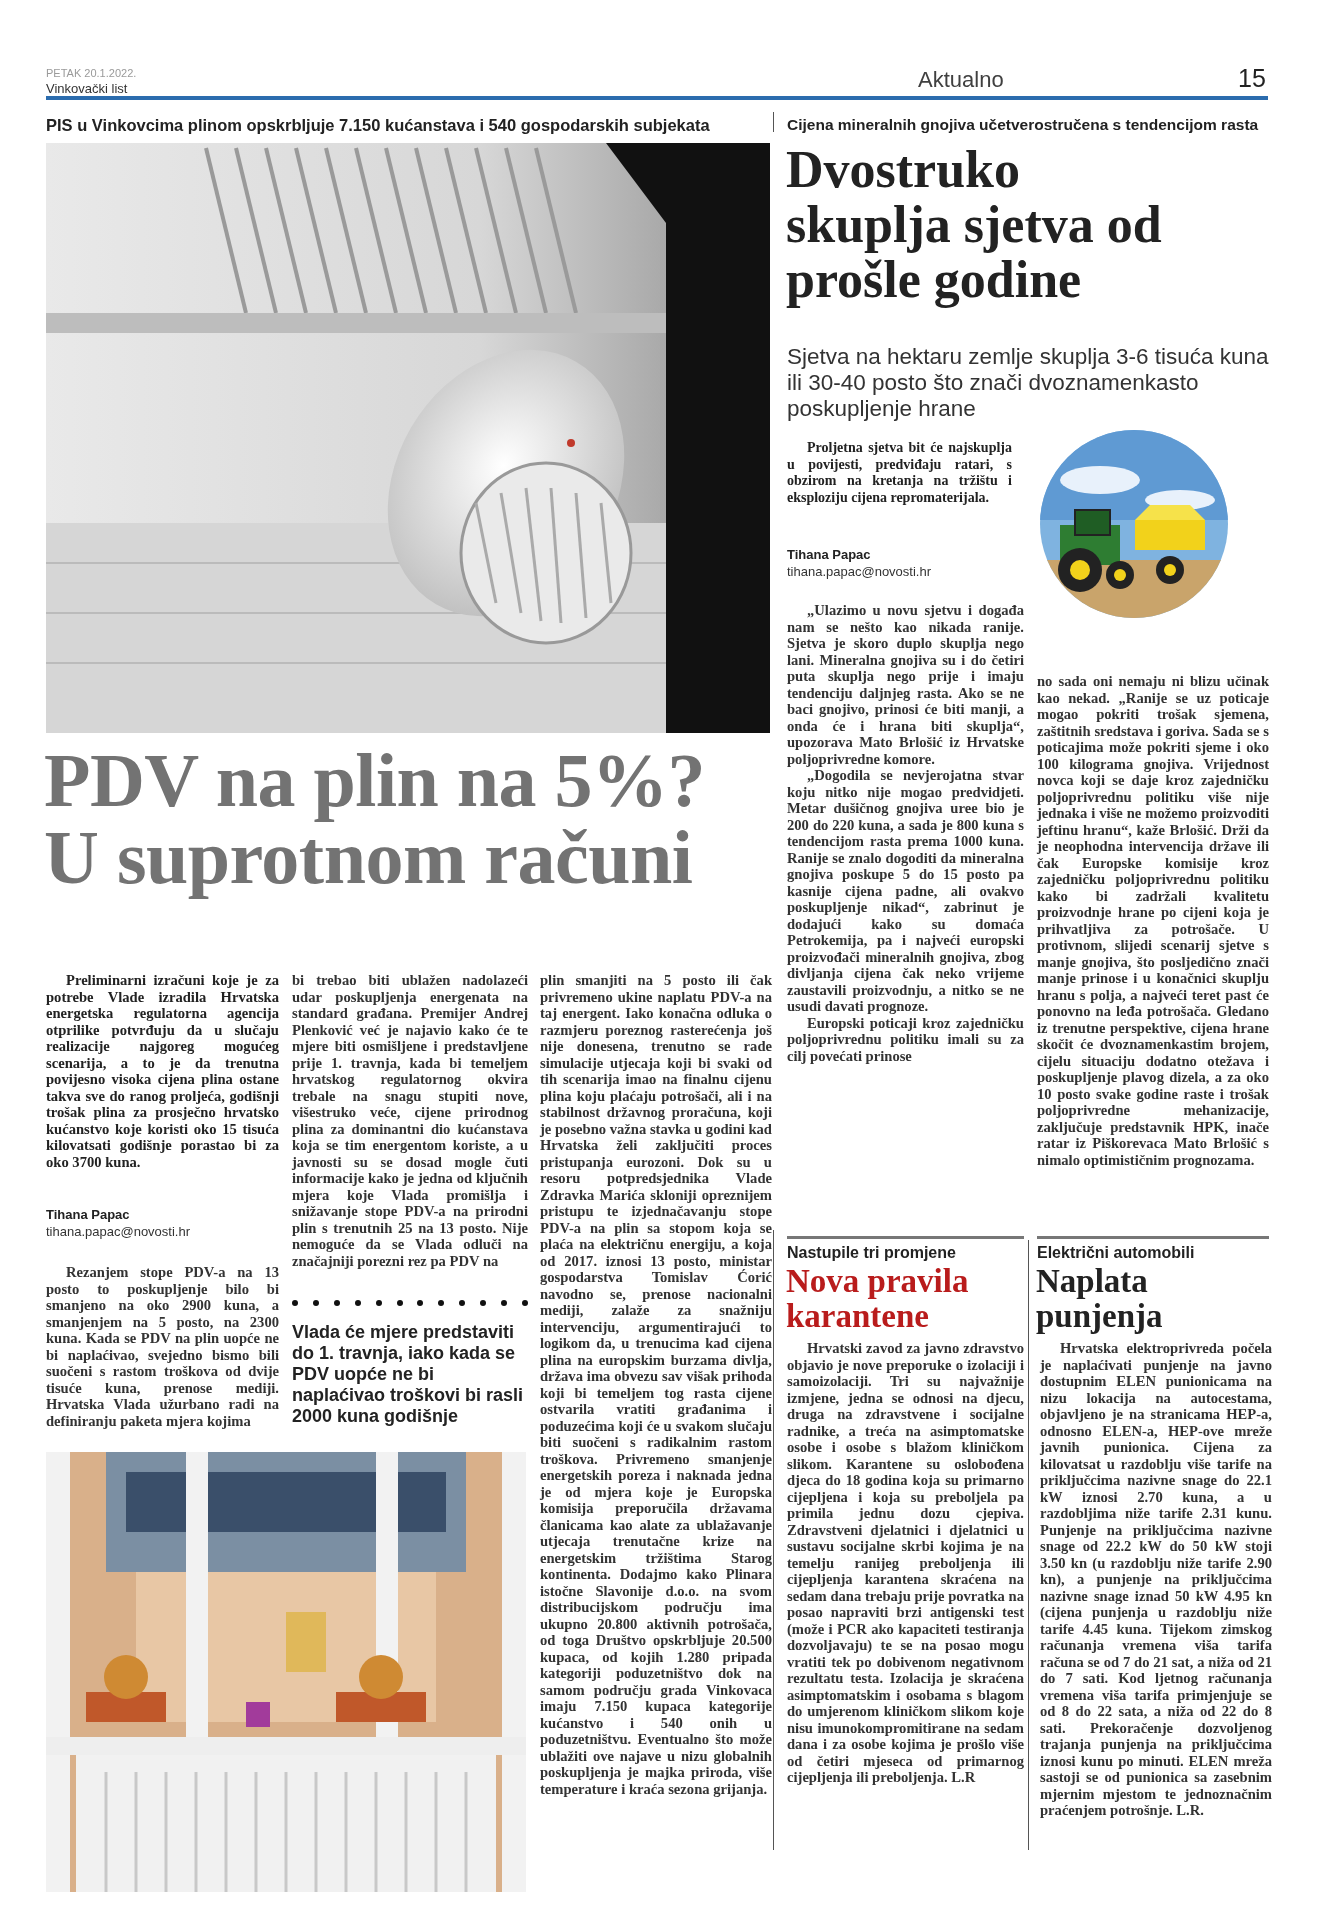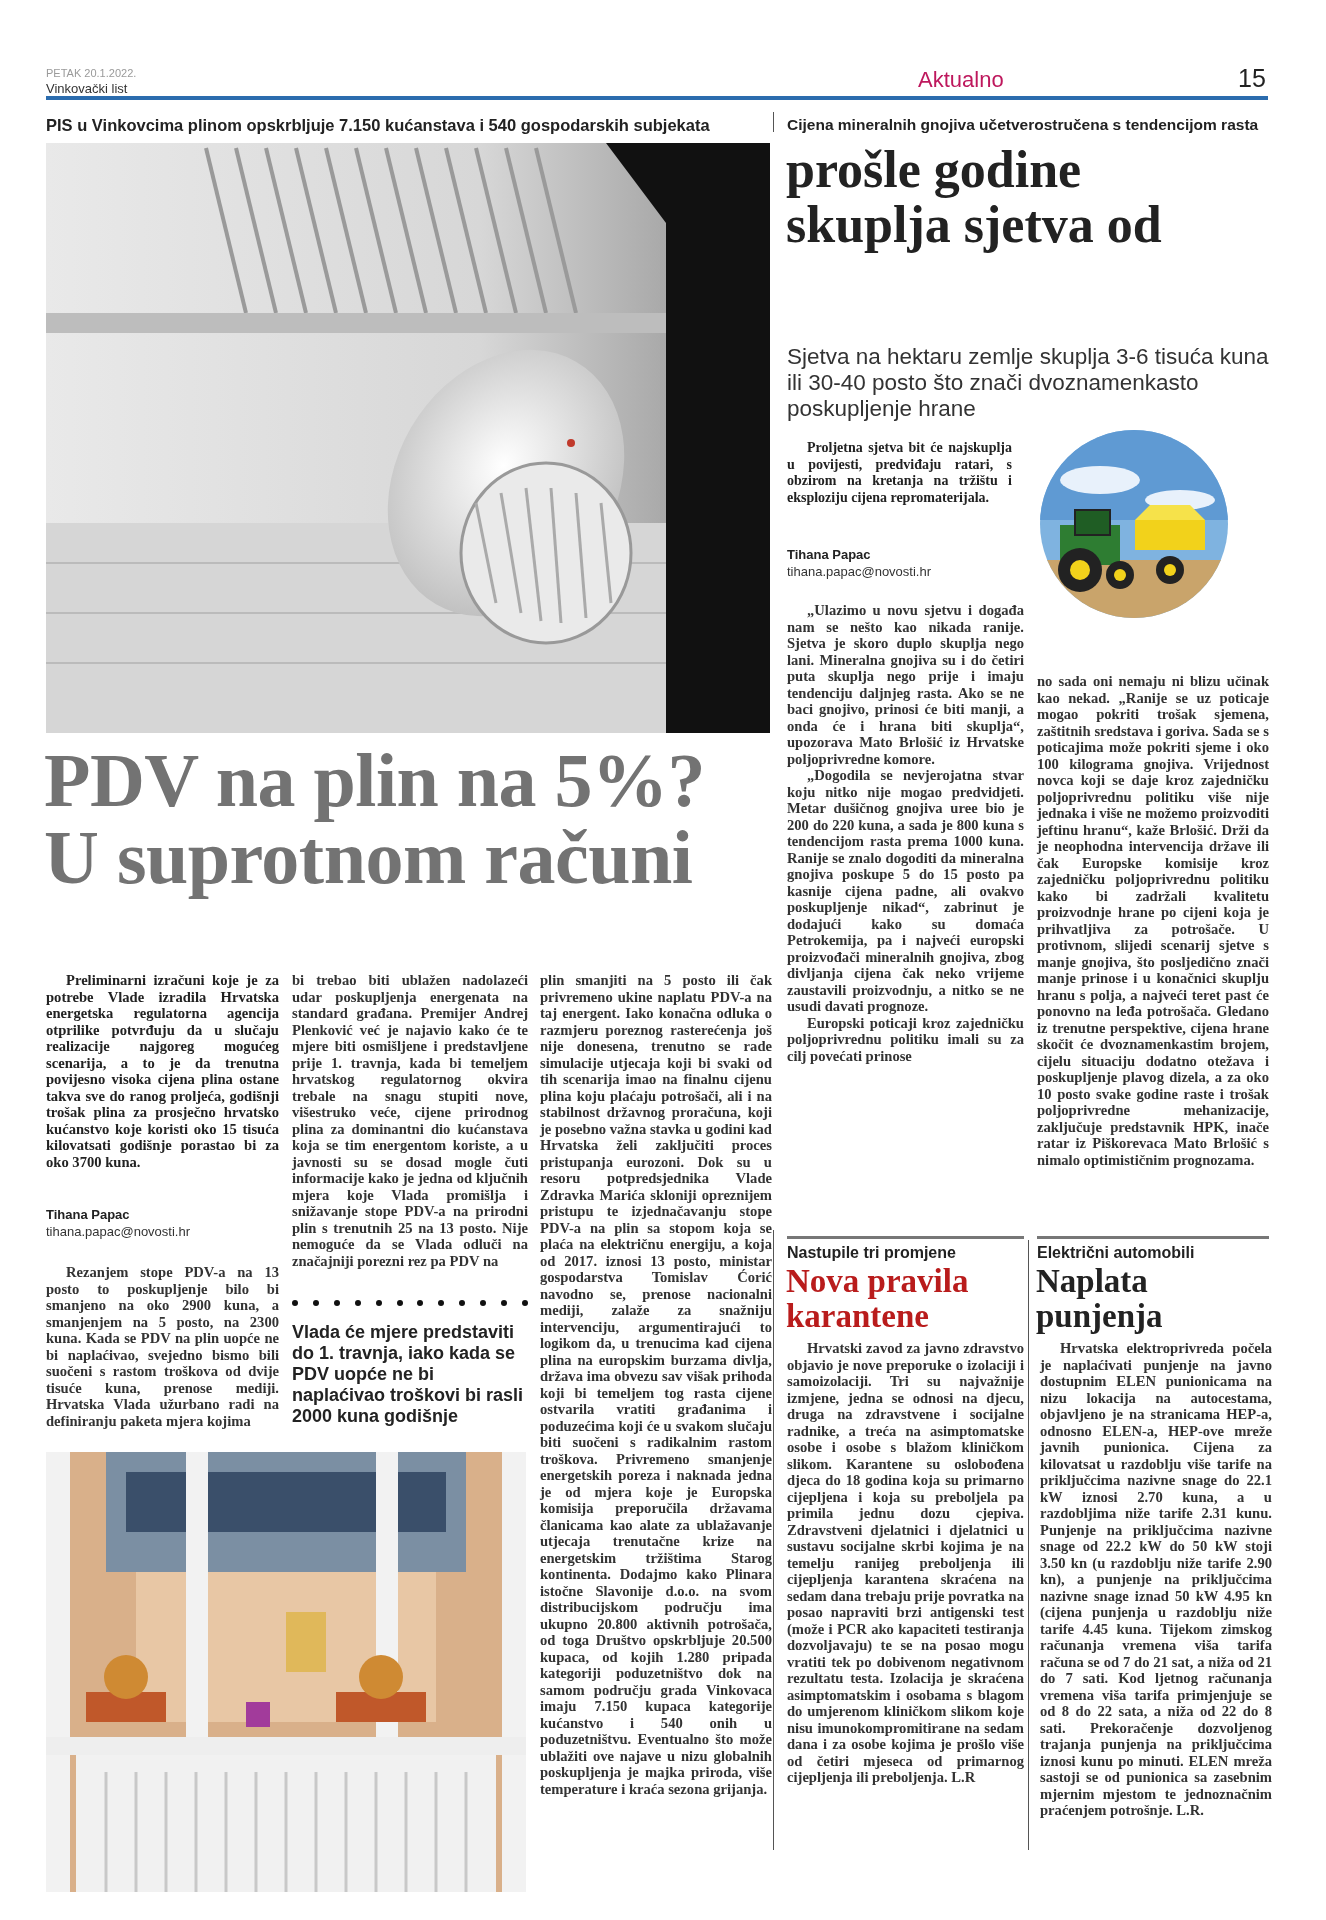--- a/index.html
+++ b/index.html
@@ -2,21 +2,21 @@
 <html><head>
 <meta charset="utf-8">
 <style>
   html,body{margin:0;padding:0;background:#fff;}
   body{width:1326px;height:1920px;position:relative;overflow:hidden;font-family:"DejaVu Serif",serif;color:#2a2a2a;}
   .abs{position:absolute;}
   .sans{font-family:"DejaVu Sans","Liberation Sans",sans-serif;}
   .serif{font-family:"Liberation Serif","DejaVu Serif",serif;}
   .masthead-date{left:46px;top:67px;font-size:11px;color:#9a9a9a;font-family:"Liberation Sans",sans-serif;}
   .masthead-paper{left:46px;top:81px;font-size:13px;color:#333;font-family:"Liberation Sans",sans-serif;}
-  .section{left:918px;top:67px;font-size:22px;color:#be185d;font-family:"Liberation Sans",sans-serif;}
+  .section{left:918px;top:67px;font-size:22px;color:#404040;font-family:"Liberation Sans",sans-serif;}
   .pagenum{left:1238px;top:64px;font-size:25px;color:#222;font-family:"Liberation Sans",sans-serif;}
   .rule-top{left:46px;top:96px;width:1222px;height:4px;background:#2b6cae;}
   .kicker{font-family:"Liberation Sans",sans-serif;font-weight:bold;font-size:16px;color:#222;white-space:nowrap;}
   .vrule{background:#555;width:1px;}
   .photo{overflow:hidden;}
   .body-text{font-family:"Liberation Serif",serif;font-size:14.6px;line-height:16.5px;text-align:justify;color:#333;hyphens:auto;}
   .body-text p{margin:0;text-indent:20px;font-weight:bold;}
   .lead{font-family:"Liberation Serif",serif;font-weight:bold;font-size:14.6px;line-height:16.5px;text-align:justify;color:#222;text-indent:20px;}
   .author{font-family:"Liberation Sans",sans-serif;font-weight:bold;font-size:13px;color:#222;}
   .email{font-family:"Liberation Sans",sans-serif;font-size:13px;color:#333;}
@@ -161,22 +161,23 @@
 </div>
 
 <div class="abs body-text" style="left:540px;top:972px;width:232px;">
     <p style="text-indent:0">plin smanjiti na 5 posto ili čak privremeno ukine naplatu PDV-a na taj energent. Iako konačna odluka o razmjeru poreznog rasterećenja još nije donesena, trenutno se rade simulacije utjecaja koji bi svaki od tih scenarija imao na finalnu cijenu plina koju plaćaju potrošači, ali i na stabilnost državnog proračuna, koji je posebno važna stavka u godini kad Hrvatska želi zaključiti proces pristupanja eurozoni. Dok su u resoru potpredsjednika Vlade Zdravka Marića skloniji opreznijem pristupu te izjednačavanju stope PDV-a na plin sa stopom koja se plaća na električnu energiju, a koja od 2017. iznosi 13 posto, ministar gospodarstva Tomislav Ćorić navodno se, prenose nacionalni mediji, zalaže za snažniju intervenciju, argumentirajući to logikom da, u trenucima kad cijena plina na europskim burzama divlja, država ima obvezu sav višak prihoda koji bi temeljem tog rasta cijene ostvarila vratiti građanima i poduzećima koji će u svakom slučaju biti suočeni s radikalnim rastom troškova. Privremeno smanjenje energetskih poreza i naknada jedna je od mjera koje je Europska komisija preporučila državama članicama kao alate za ublažavanje utjecaja trenutačne krize na energetskim tržištima Starog kontinenta. Dodajmo kako Plinara istočne Slavonije d.o.o. na svom distribucijskom području ima ukupno 20.800 aktivnih potrošača, od toga Društvo opskrbljuje 20.500 kupaca, od kojih 1.280 pripada kategoriji poduzetništvo dok na samom području grada Vinkovaca imaju 7.150 kupaca kategorije kućanstvo i 540 onih u poduzetništvu. Eventualno što može ublažiti ove najave u nizu globalnih poskupljenja je majka priroda, više temperature i kraća sezona grijanja.</p>
   </div>
 
 <div class="abs vrule" style="left:773px;top:1230px;height:620px;"></div>
 
 <div class="abs kicker" style="left:787px;top:116px;font-size:15.5px;">Cijena mineralnih gnojiva učetverostručena s tendencijom rasta</div>
 <div class="abs serif" style="left:786px;top:142px;width:520px;font-size:52px;line-height:55px;font-weight:bold;color:#222;">
+  <div>Dvostruko</div>
+  <div>skuplja sjetva od</div>
   <div>prošle godine</div>
-  <div>skuplja sjetva od</div>
 </div>
 <div class="abs sans" style="left:787px;top:344px;width:490px;font-size:22.5px;line-height:26px;color:#333;font-family:'Liberation Sans',sans-serif;">Sjetva na hektaru zemlje skuplja 3-6 tisuća kuna ili 30-40 posto što znači dvoznamenkasto poskupljenje hrane</div>
 
 <div class="abs lead" style="left:787px;top:440px;width:225px;font-size:14px;">Proljetna sjetva bit će najskuplja u povijesti, predviđaju ratari, s obzirom na kretanja na tržištu i eksploziju cijena repromaterijala.</div>
 <div class="abs author" style="left:787px;top:547px;">Tihana Papac</div>
 <div class="abs email" style="left:787px;top:564px;">tihana.papac@novosti.hr</div>
 
 <div class="abs photo" style="left:1040px;top:430px;width:188px;height:188px;border-radius:50%;">
   <svg width="188" height="188" viewBox="0 0 188 188">
     <rect width="188" height="188" fill="#7fb3e0"></rect>

